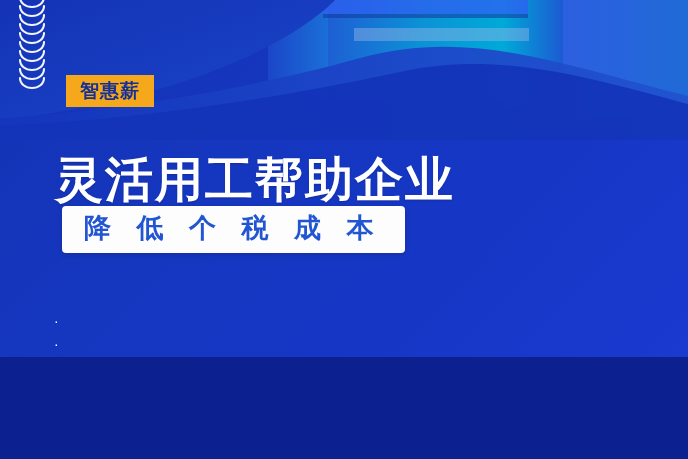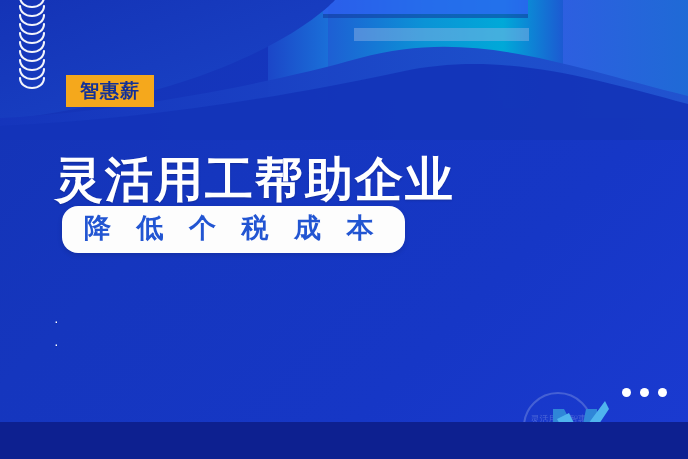--- a/index.html
+++ b/index.html
@@ -7,21 +7,21 @@
     padding: 0;
     background: #0d2090;
   }
   body {
     font-family: "Liberation Sans", "DejaVu Sans", sans-serif;
   }
 
   .banner {
     position: relative;
     width: 688px;
-    height: 422px;
+    height: 357px;
     overflow: hidden;
     background: linear-gradient(135deg, #1433b4 0%, #1536be 35%, #1637c6 70%, #1a3ad0 100%);
   }
 
   
   .bg-art {
     position: absolute;
     top: 0;
     right: 0;
     width: 420px;
@@ -78,21 +78,21 @@
     text-shadow: 0 1px 2px rgba(0,0,0,0.18);
     margin-top: 32px;
   }
 
   
   .subplate {
     position: absolute;
     left: 62px;
     top: 206px;
     background: #fdfdfd;
-    border-radius: 16px;
+    border-radius: 4px;
     padding: 8px 22px 9px 22px;
     box-shadow: 0 2px 5px rgba(0,0,0,0.13);
   }
   .subplate-text {
     color: #2255d2;
     font-size: 27px;
     font-weight: bold;
     letter-spacing: 9px;
     line-height: 1.1;
     white-space: nowrap;

